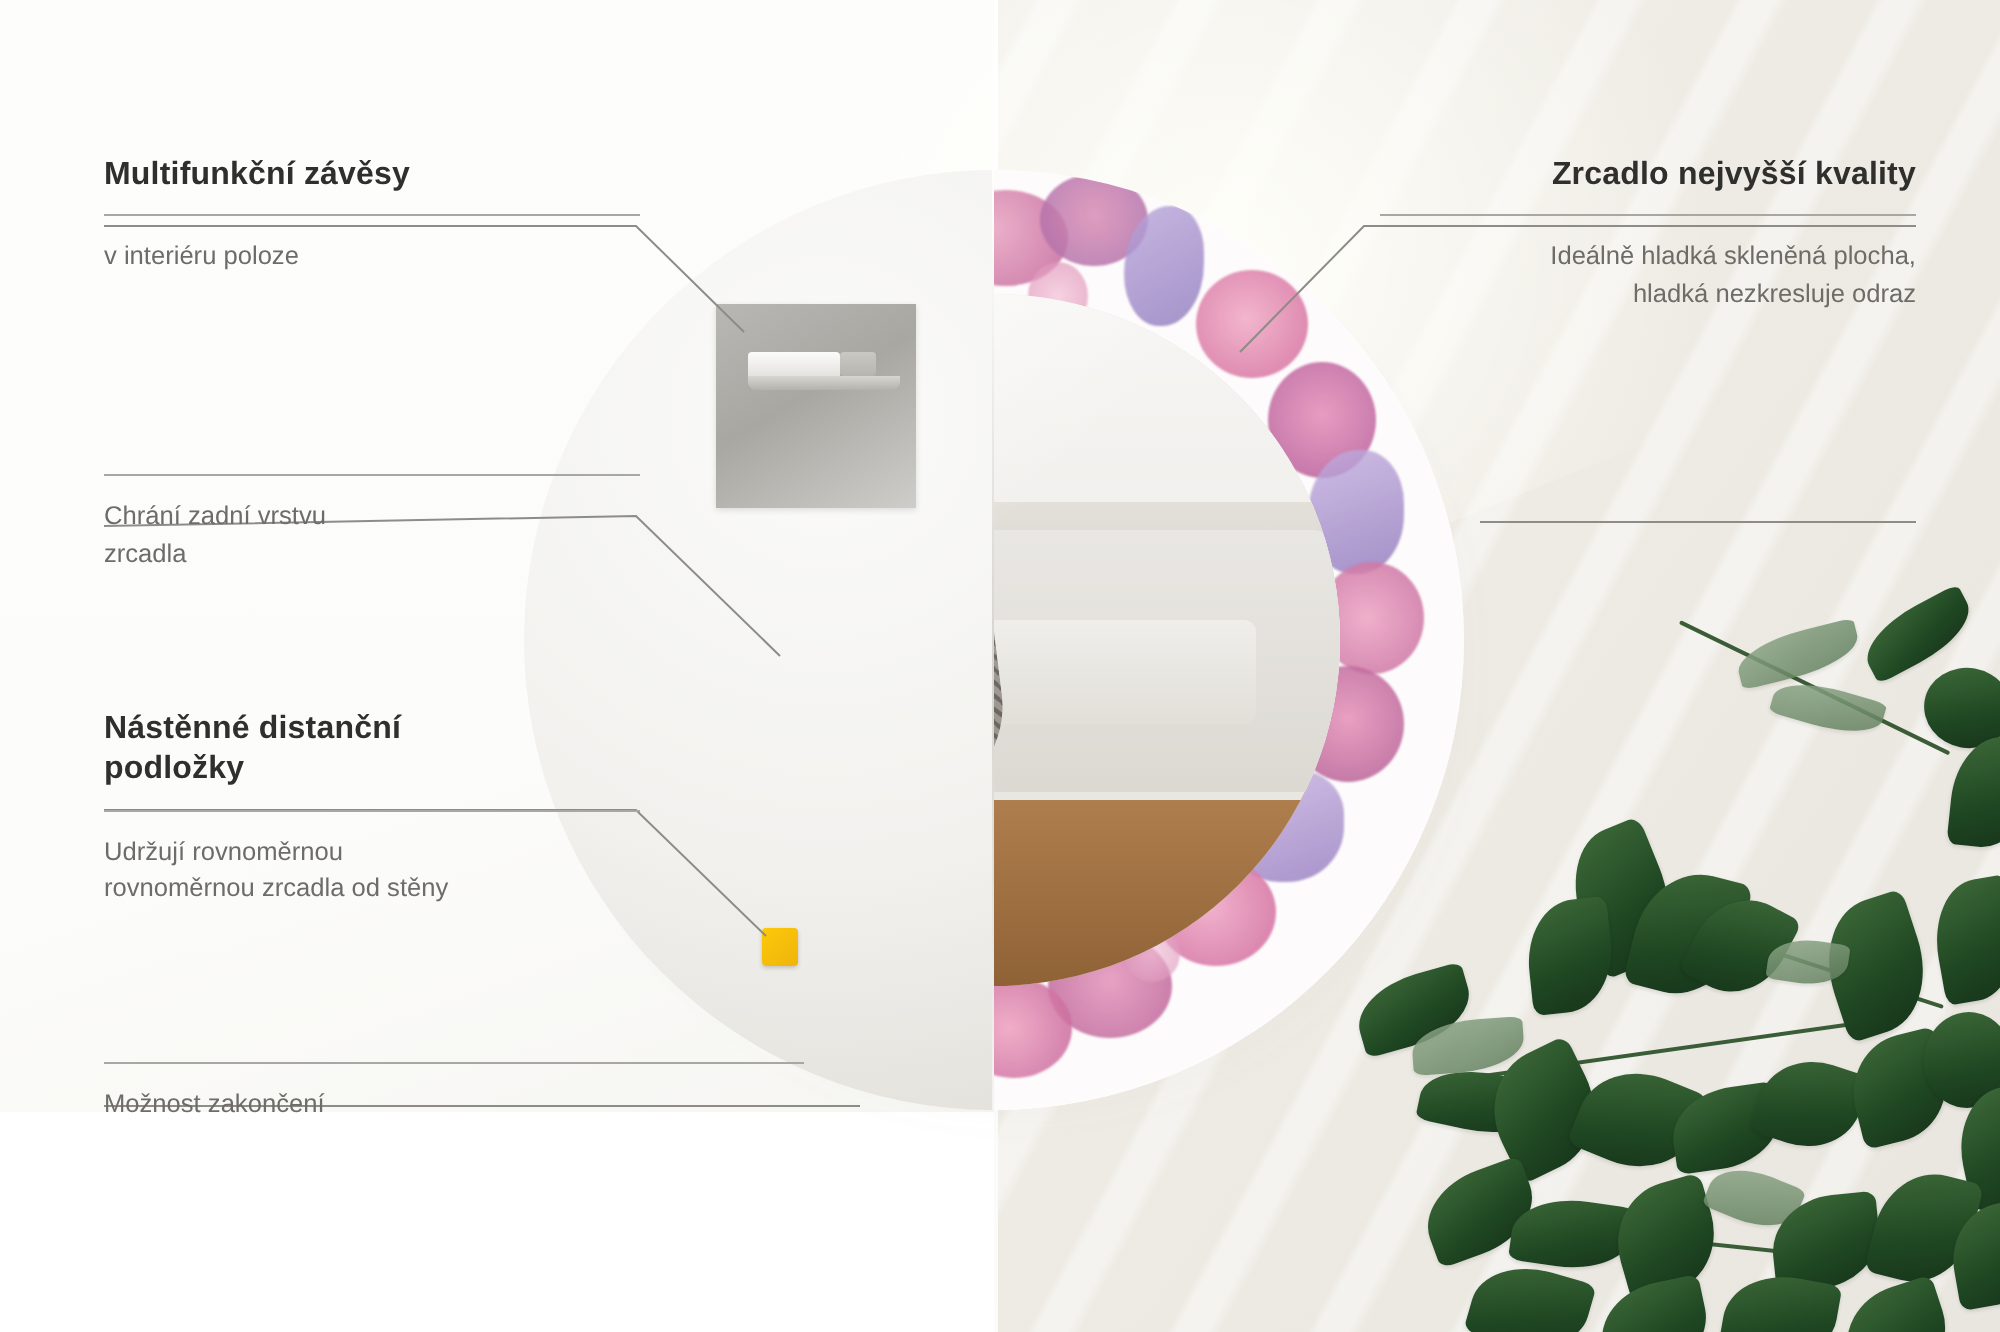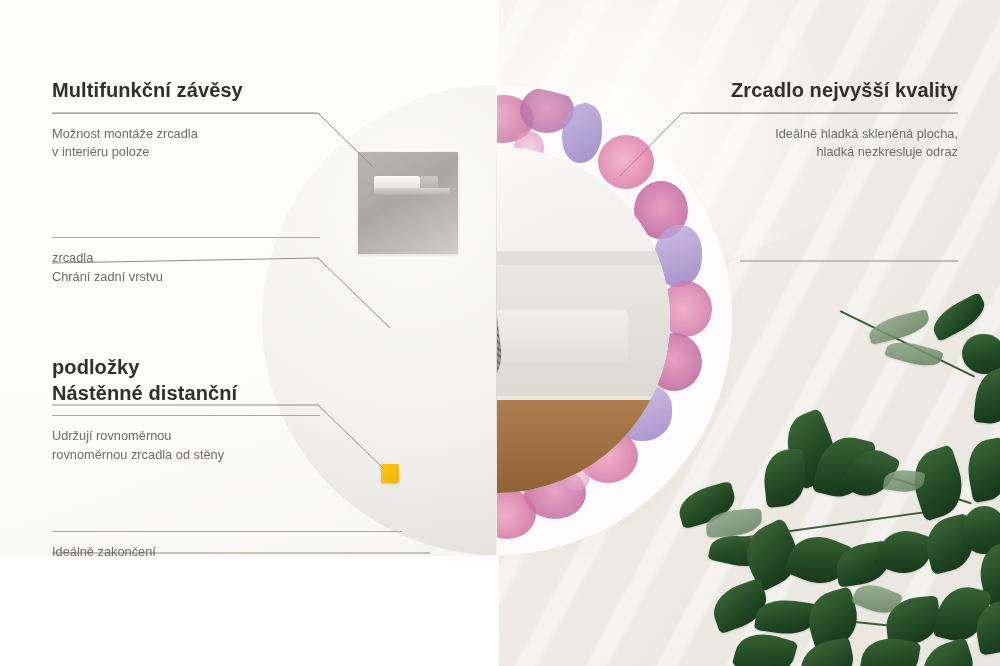--- a/index.html
+++ b/index.html
@@ -173,21 +173,21 @@
     border-radius:2px;
     box-shadow:0 1px 2px rgba(0,0,0,.18);
   }
 
   
   .lines { position:absolute; left:0; top:0; width:1000px; height:666px; pointer-events:none; }
 
   
   .label { position:absolute; }
   .label h3 {
-    font-size:20px; font-weight:bold; color:#2f2f2d;
+    font-size:16px; font-weight:bold; color:#2f2f2d;
     letter-spacing:.1px; line-height:1.28;
   }
   .label .rule {
     height:1px; background:#a9a7a2; margin:9px 0 11px 0;
   }
   .label p {
     font-size:12.8px; color:#6e6c68; line-height:1.45; font-weight:normal;
   }
   .label.right { text-align:right; }
 
@@ -281,41 +281,40 @@
       <polyline points="52,405 318,405 383,468"></polyline>
       <polyline points="52,553 430,553"></polyline>
       <polyline points="958,113 682,113 620,176"></polyline>
       <polyline points="958,261 740,261"></polyline>
     </g>
   </svg>
 
   <div class="label l1">
     <h3>Multifunkční závěsy</h3>
     <div class="rule"></div>
-    <p>Možnost montáže zrcadla</p>
     <p>v interiéru poloze</p>
   </div>
 
   <div class="label l2">
     <div class="rule"></div>
+    <p>Chrání zadní vrstvu</p>
     <p>zrcadla</p>
-    <p>Chrání zadní vrstvu</p>
   </div>
 
   <div class="label l3">
+    <h3>Nástěnné distanční</h3>
     <h3>podložky</h3>
-    <h3>Nástěnné distanční</h3>
     <div class="rule"></div>
     <p>Udržují rovnoměrnou</p>
     <p>rovnoměrnou zrcadla od stěny</p>
   </div>
 
   <div class="label l4">
     <div class="rule"></div>
-    <p>Ideálně zakončení</p>
+    <p>Možnost zakončení</p>
   </div>
 
   <div class="label right r1">
     <h3>Zrcadlo nejvyšší kvality</h3>
     <div class="rule"></div>
     <p>Ideálně hladká skleněná plocha,</p>
     <p>hladká nezkresluje odraz</p>
   </div>
 
 

